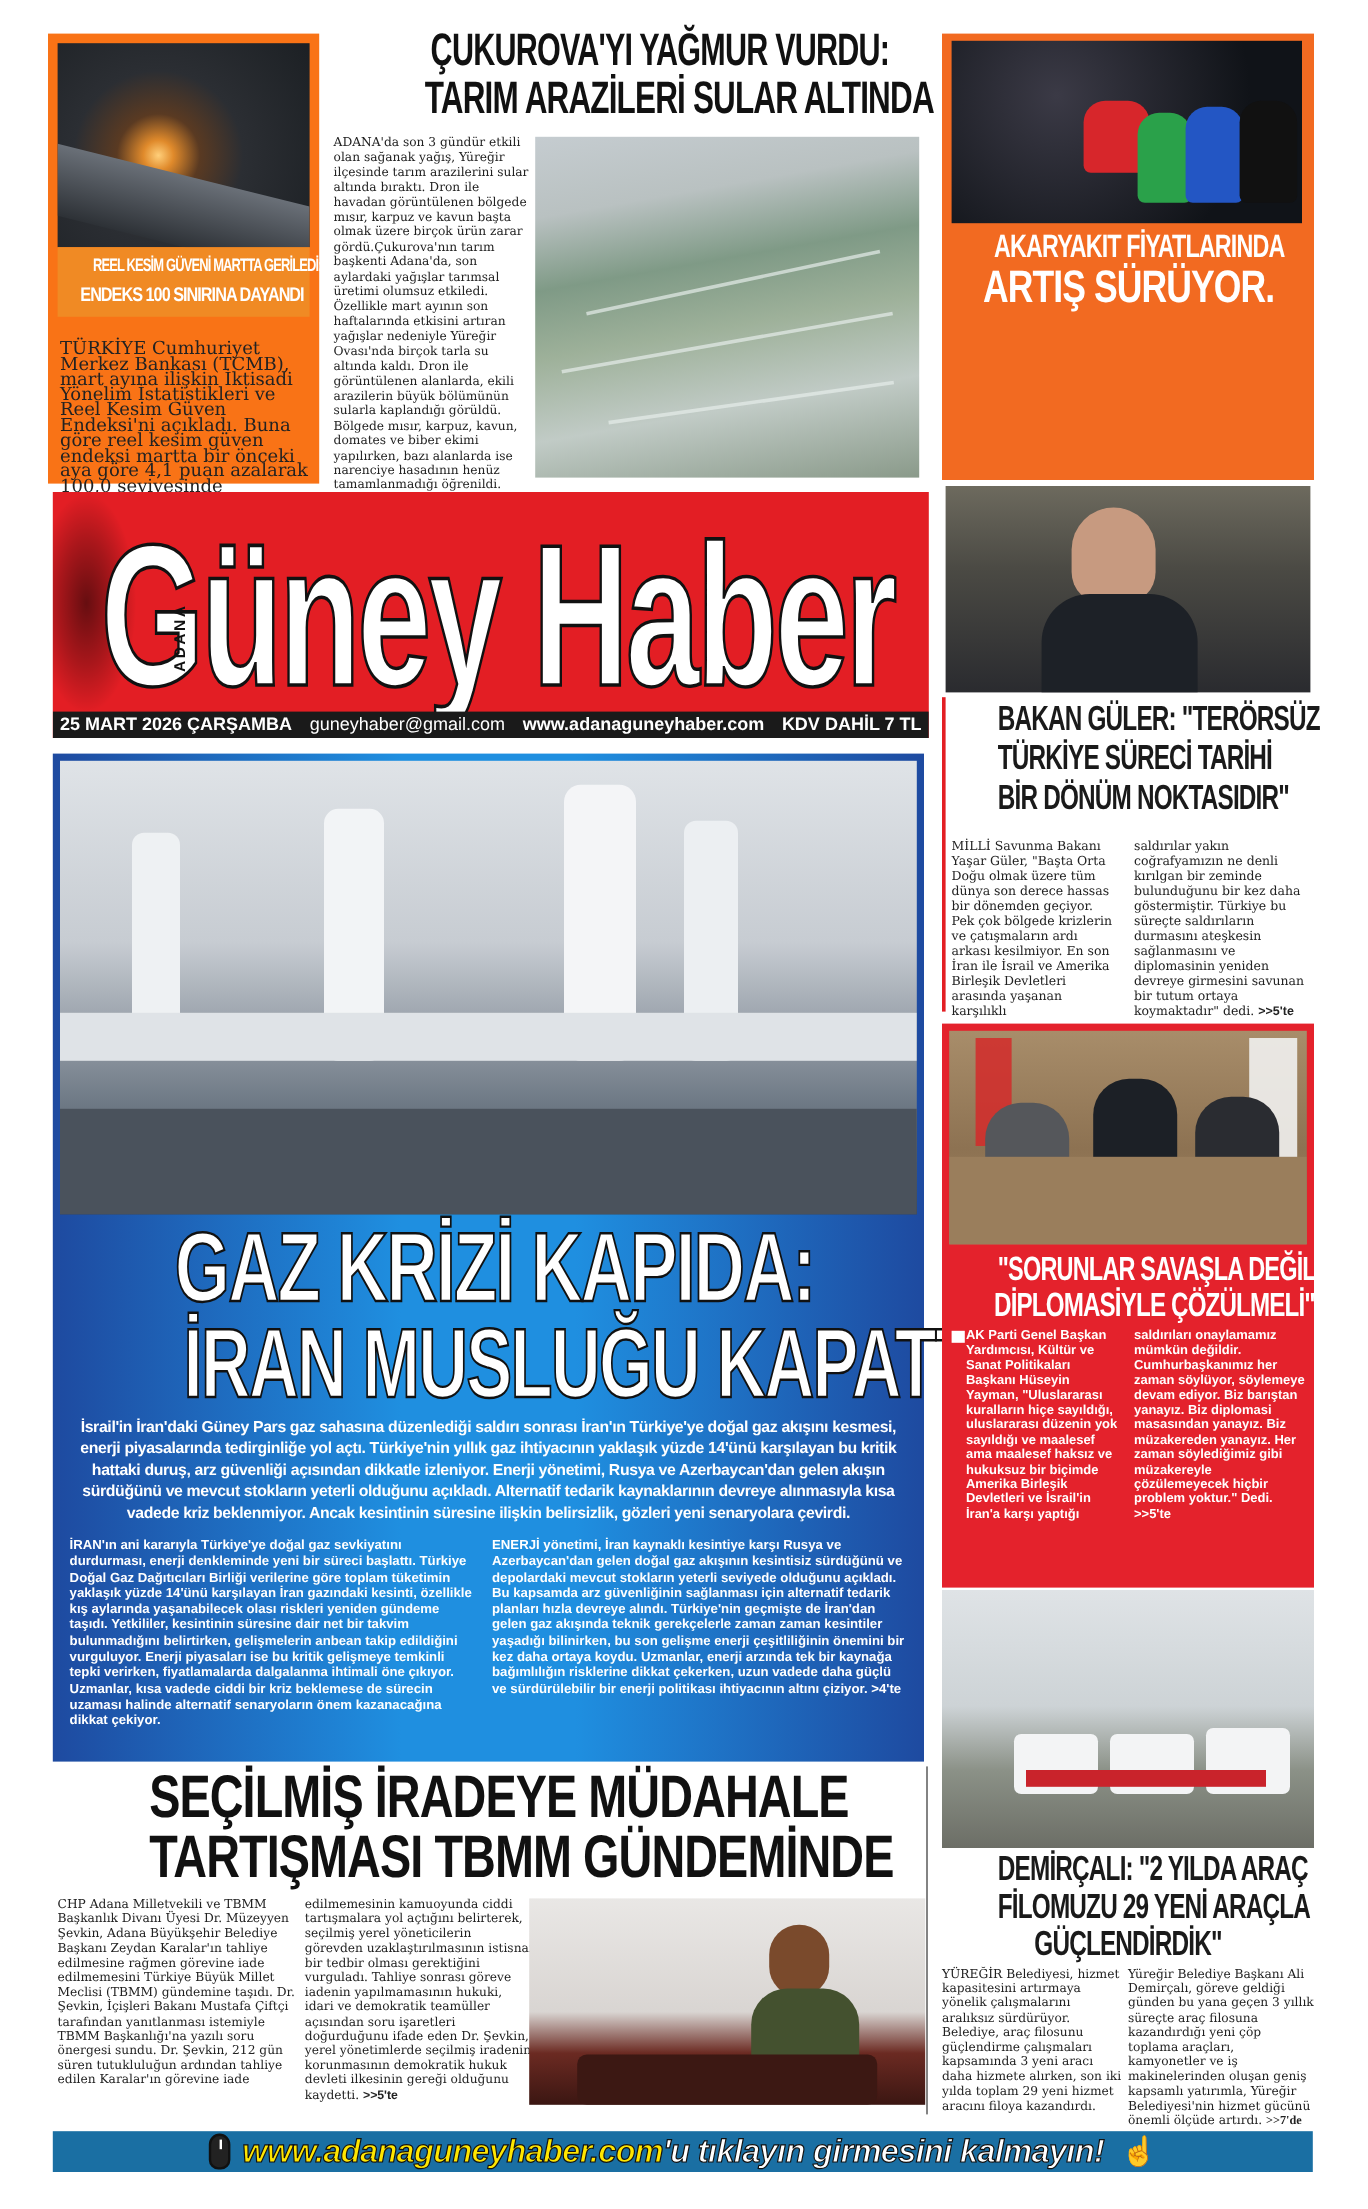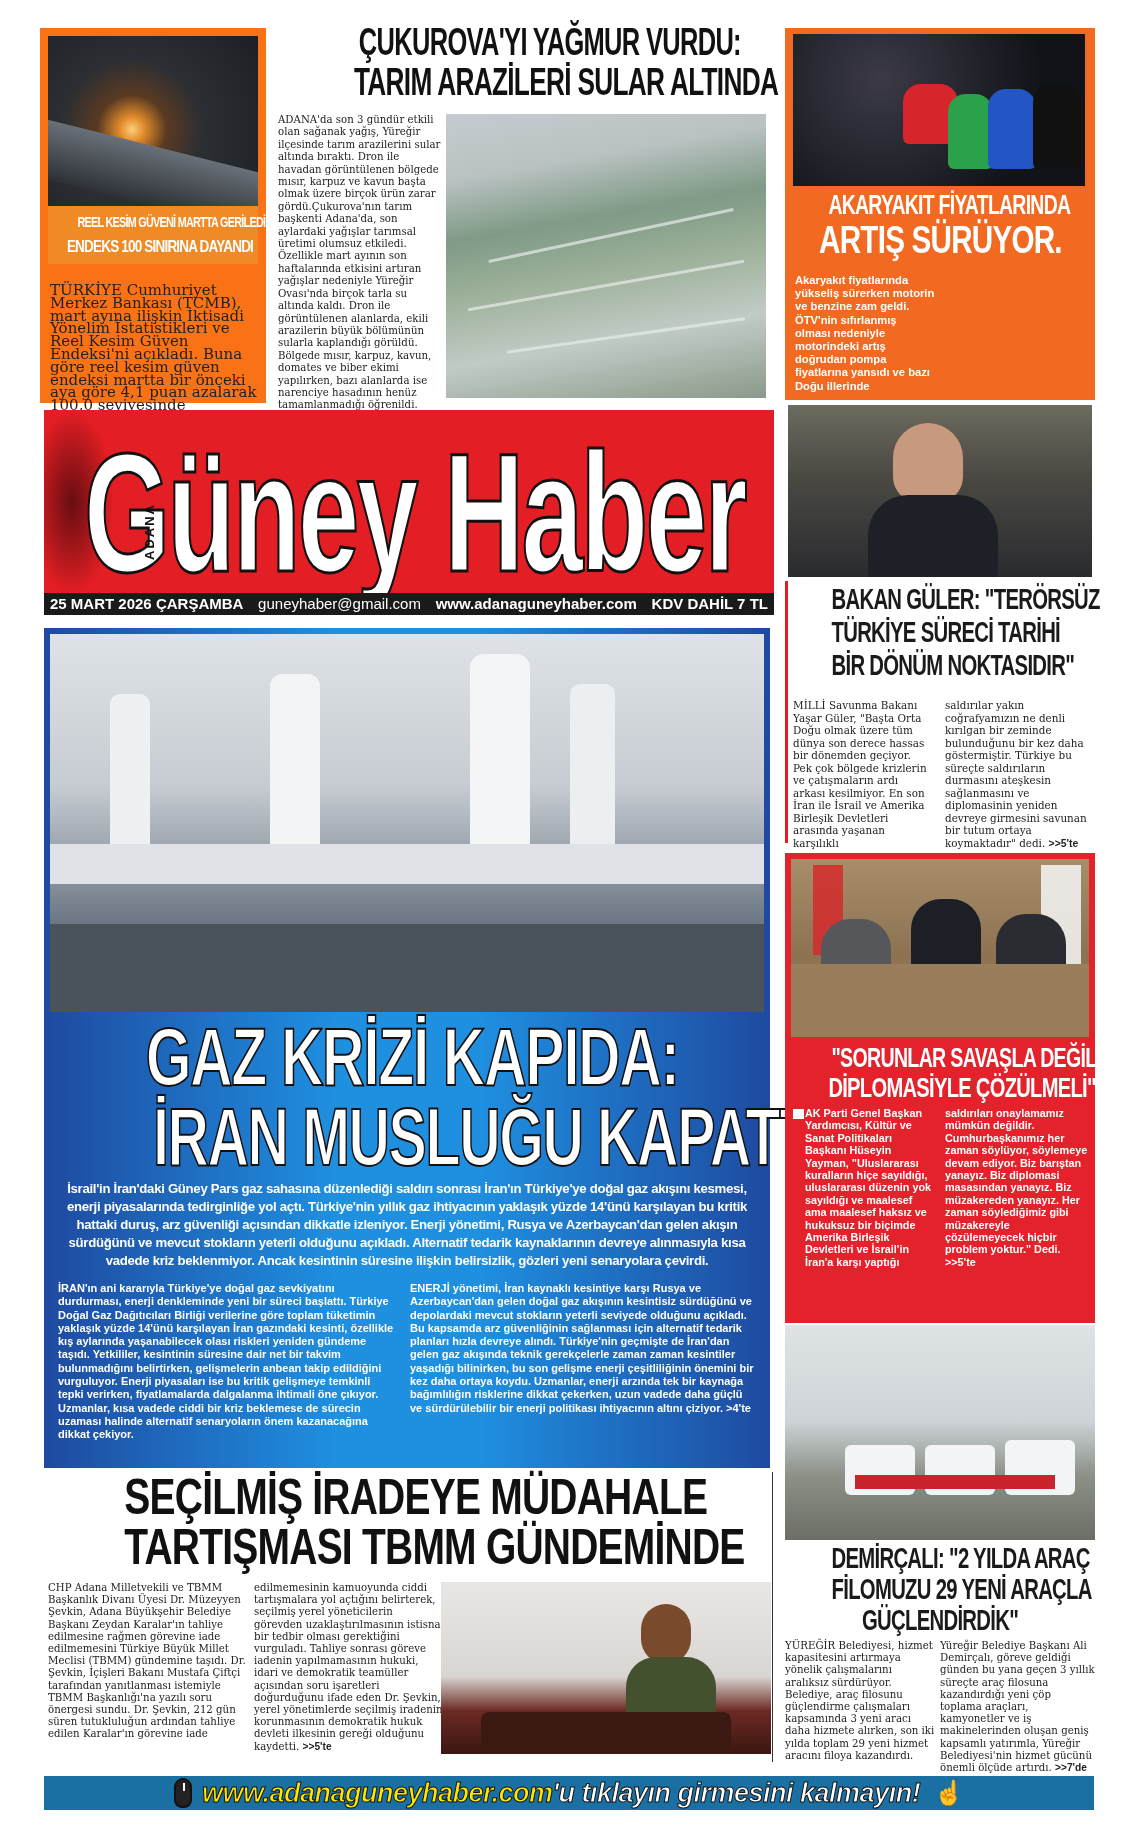--- a/index.html
+++ b/index.html
@@ -56,21 +56,20 @@
 
 <div class="abs" style="left:785px;top:28px;width:310px;height:372px;background:#f26a21">
   <div class="abs photo p-fuel" style="left:8px;top:6px;width:292px;height:152px">
     <div class="nozzle" style="left:110px;top:50px;width:55px;height:60px;background:#d7262b"></div>
     <div class="nozzle" style="left:155px;top:60px;width:45px;height:75px;background:#2aa14a"></div>
     <div class="nozzle" style="left:195px;top:55px;width:48px;height:80px;background:#2356c4"></div>
     <div class="nozzle" style="left:240px;top:50px;width:48px;height:85px;background:#111"></div>
   </div>
   <div class="cond" style="position:absolute;left:0;top:162px;width:310px;text-align:center;color:#fff;font-size:27px;line-height:30px;white-space:nowrap;transform:scaleX(.72);transform-origin:center top">AKARYAKIT FİYATLARINDA</div>
   <div class="cond" style="position:absolute;left:0;top:192px;width:310px;text-align:center;color:#fff;font-size:38px;line-height:40px;white-space:nowrap;transform:scaleX(.78);transform-origin:center top">ARTIŞ SÜRÜYOR.</div>
-  <div class="abs sans-body" style="left:10px;top:246px;width:140px;color:#fff;font-size:11.2px;line-height:13.2px">Akaryakıt fiyatlarında yükseliş sürerken motorin ve benzine zam geldi. ÖTV'nin sıfırlanmış olması nedeniyle motorindeki artış doğrudan pompa fiyatlarına yansıdı ve bazı Doğu illerinde</div>
 </div>
 
 <div class="abs" style="left:44px;top:410px;width:730px;height:205px;background:#e31e24;overflow:hidden">
   <div class="abs" style="left:0;top:0;width:70px;height:185px;background:radial-gradient(ellipse at 40% 50%,rgba(0,0,0,.55) 0,rgba(0,0,0,.25) 40%,rgba(0,0,0,0) 70%)"></div>
   <div class="abs" style="left:40px;top:28px;height:150px;white-space:nowrap;font-family:'Liberation Sans',sans-serif;font-weight:bold;font-size:168px;line-height:150px;color:#fff;-webkit-text-stroke:3px #111;letter-spacing:-4px;transform:scaleX(.66);transform-origin:left top">
     <span>Güney</span>&nbsp;<span>Haber</span>
   </div>
   <div class="abs" style="left:98px;top:150px;transform:rotate(-90deg);transform-origin:left top;font-family:'Liberation Sans',sans-serif;font-weight:bold;font-size:13px;letter-spacing:2px;color:#111">ADANA</div>
   <div class="abs" style="left:0;bottom:0;width:730px;height:22px;background:#1a1a1a;color:#fff;font-family:'Liberation Sans',sans-serif;font-weight:bold;font-size:15px;line-height:22px;display:flex;justify-content:space-between;padding:0 6px">
     <span>25 MART 2026 ÇARŞAMBA</span>
@@ -140,21 +139,21 @@
     <div class="abs" style="left:140px;top:120px;width:70px;height:50px;background:#f3f4f5;border-radius:6px"></div>
     <div class="abs" style="left:220px;top:115px;width:70px;height:55px;background:#f3f4f5;border-radius:6px"></div>
     <div class="abs" style="left:70px;top:150px;width:200px;height:14px;background:#c9232b"></div>
   </div>
   <div class="cond" style="position:absolute;left:0;top:218px;width:310px;text-align:center;font-size:29px;line-height:31px;white-space:nowrap;transform:scaleX(.7);transform-origin:center top">DEMİRÇALI: "2 YILDA ARAÇ</div>
   <div class="cond" style="position:absolute;left:0;top:249px;width:310px;text-align:center;font-size:29px;line-height:31px;white-space:nowrap;transform:scaleX(.7);transform-origin:center top">FİLOMUZU 29 YENİ ARAÇLA</div>
   <div class="cond" style="position:absolute;left:0;top:280px;width:310px;text-align:center;font-size:29px;line-height:31px;white-space:nowrap;transform:scaleX(.7);transform-origin:center top">GÜÇLENDİRDİK"</div>
   <div class="abs serif-body" style="left:0;top:315px;width:150px;font-size:10.2px;line-height:12.2px">YÜREĞİR Belediyesi, hizmet kapasitesini artırmaya yönelik çalışmalarını aralıksız sürdürüyor. Belediye, araç filosunu güçlendirme çalışmaları kapsamında 3 yeni aracı daha hizmete alırken, son iki yılda toplam 29 yeni hizmet aracını filoya kazandırdı.</div>
   <div class="abs serif-body" style="left:155px;top:315px;width:155px;font-size:10.2px;line-height:12.2px">
     <span>Yüreğir Belediye Başkanı Ali Demirçalı, göreve geldiği günden bu yana geçen 3 yıllık süreçte araç filosuna kazandırdığı yeni çöp toplama araçları, kamyonetler ve iş makinelerinden oluşan geniş kapsamlı yatırımla, Yüreğir Belediyesi'nin hizmet gücünü önemli ölçüde artırdı.</span>
-    <b style="font-family:Liberation Sans, sans-serif">&gt;&gt;7'de</b>
+    <b style="font-family:Liberation Serif, serif">&gt;&gt;7'de</b>
   </div>
 </div>
 
 <div class="abs" style="left:44px;top:1472px;width:730px;height:290px">
   <div class="cond" style="position:absolute;left:0;top:0;width:730px;text-align:center;font-size:50px;line-height:50px;white-space:nowrap;letter-spacing:-1px;transform:scaleX(.78);transform-origin:center top;color:#111">SEÇİLMİŞ İRADEYE MÜDAHALE</div>
   <div class="cond" style="position:absolute;left:0;top:50px;width:730px;text-align:center;font-size:50px;line-height:50px;white-space:nowrap;letter-spacing:-1px;transform:scaleX(.78);transform-origin:center top;color:#111">TARTIŞMASI TBMM GÜNDEMİNDE</div>
   <div class="abs serif-body" style="left:4px;top:110px;width:200px;font-size:10.2px;line-height:12.2px">CHP Adana Milletvekili ve TBMM Başkanlık Divanı Üyesi Dr. Müzeyyen Şevkin, Adana Büyükşehir Belediye Başkanı Zeydan Karalar'ın tahliye edilmesine rağmen görevine iade edilmemesini Türkiye Büyük Millet Meclisi (TBMM) gündemine taşıdı. Dr. Şevkin, İçişleri Bakanı Mustafa Çiftçi tarafından yanıtlanması istemiyle TBMM Başkanlığı'na yazılı soru önergesi sundu. Dr. Şevkin, 212 gün süren tutukluluğun ardından tahliye edilen Karalar'ın görevine iade</div>
   <div class="abs serif-body" style="left:210px;top:110px;width:190px;font-size:10.2px;line-height:12.2px">
     <span>edilmemesinin kamuoyunda ciddi tartışmalara yol açtığını belirterek, seçilmiş yerel yöneticilerin görevden uzaklaştırılmasının istisnai bir tedbir olması gerektiğini vurguladı. Tahliye sonrası göreve iadenin yapılmamasının hukuki, idari ve demokratik teamüller açısından soru işaretleri doğurduğunu ifade eden Dr. Şevkin, yerel yönetimlerde seçilmiş iradenin korunmasının demokratik hukuk devleti ilkesinin gereği olduğunu kaydetti.</span>
     <b style="font-family:'Liberation Sans',sans-serif">&gt;&gt;5'te</b>

